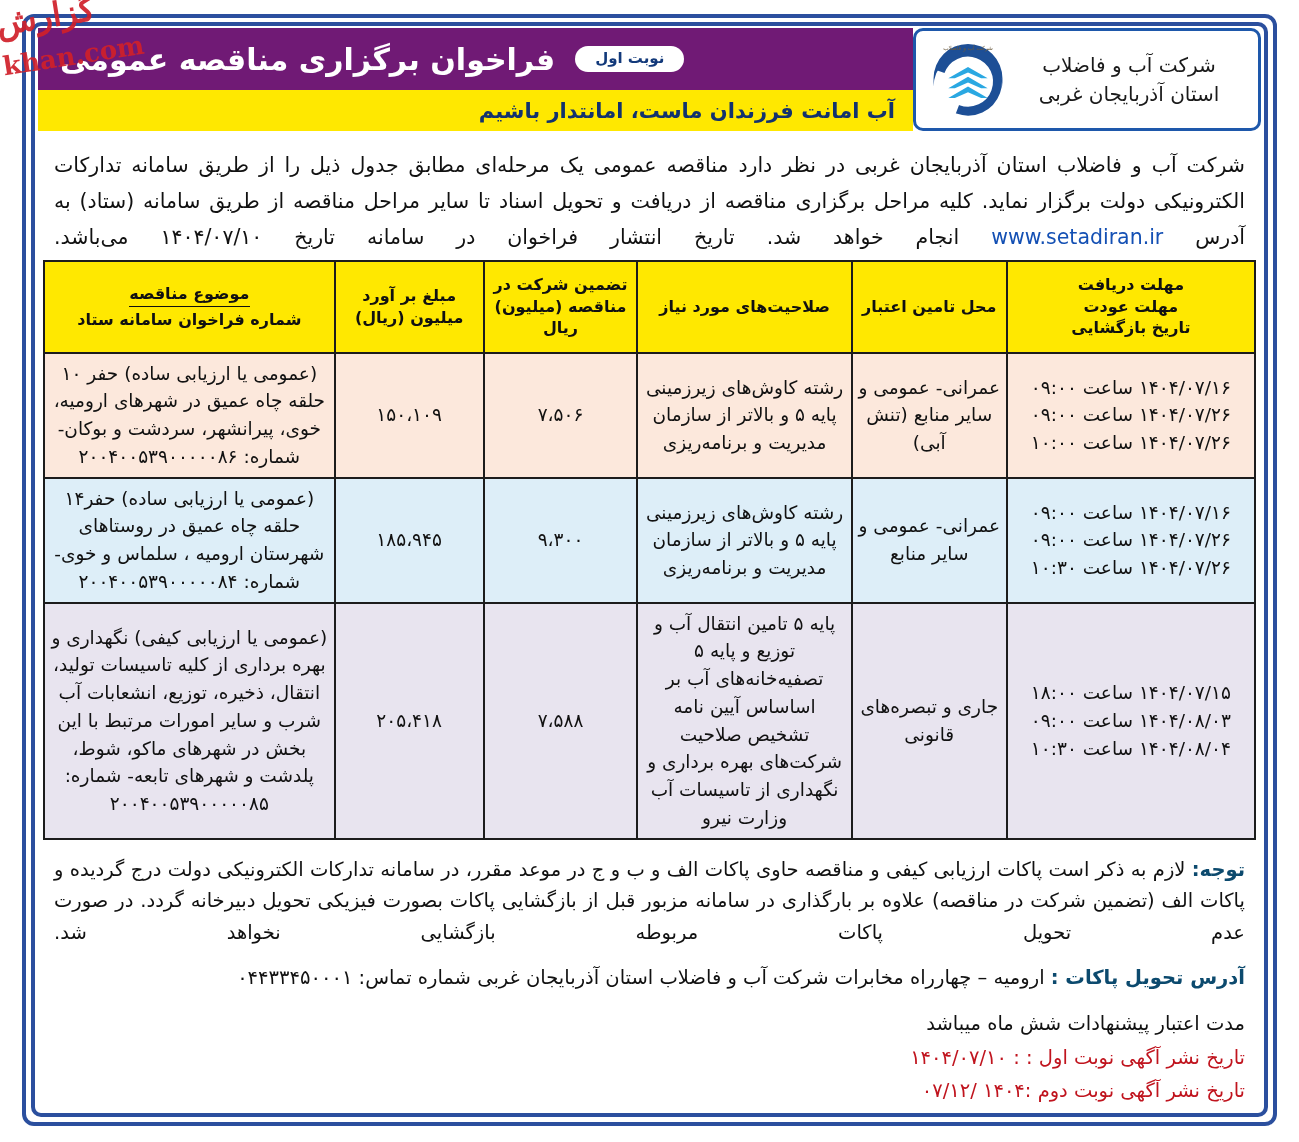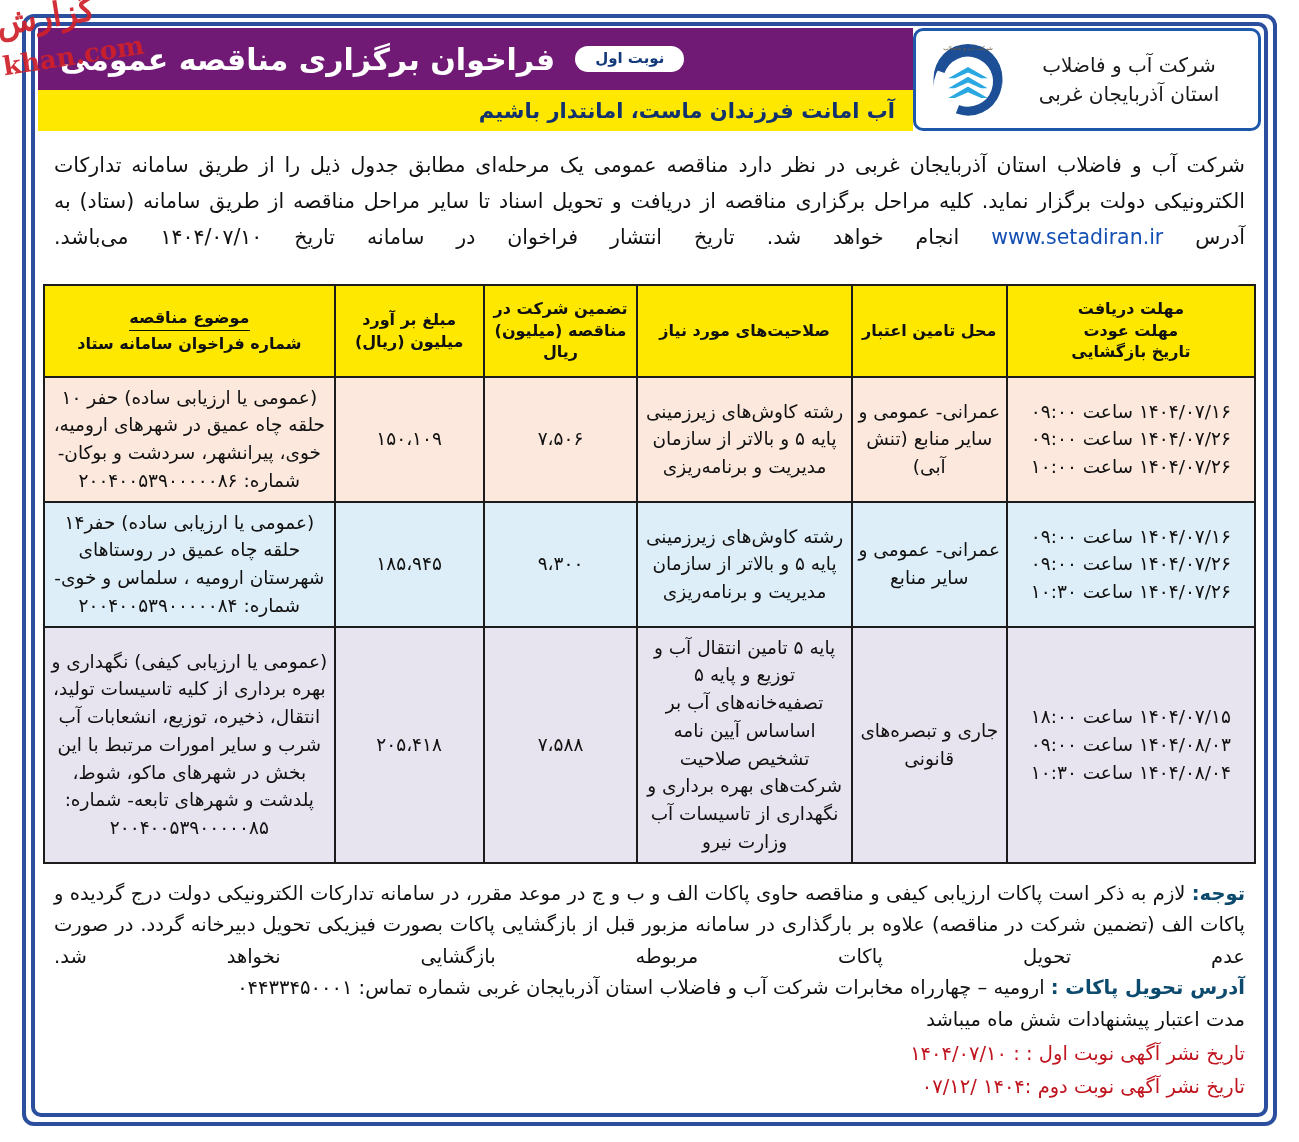--- a/index.html
+++ b/index.html
@@ -169,21 +169,21 @@
     text-align: center;
     font-size: 20px;
     line-height: 1.45;
     color: #1a1a1a;
     font-weight: normal;
   }
 
   
   .intro {
     flex: 0 0 auto;
-    padding: 17px 16px 28px 16px;
+    padding: 17px 16px 4px 16px;
     font-size: 20.5px;
     line-height: 1.75;
     color: #111;
     text-align: justify;
     text-align-last: justify;
   }
   .intro .url {
     color: #1450b4;
     direction: ltr;
     display: inline-block;
@@ -236,21 +236,21 @@
     flex: 1 1 auto;
     padding: 14px 16px 4px 16px;
     font-size: 19.5px;
     line-height: 1.62;
     color: #111;
     position: relative;
     z-index: 25;
   }
   .note-main { text-align: justify; text-align-last: justify; }
   .lbl-red { color: #0c4a6e; font-weight: bold; }
-  .note-line { margin-top: 0; text-align: right; }
+  .note-line { margin-top: 14px; text-align: right; }
   .note-red-line { color: #c0141e; margin-top: 2px; text-align: right; }
 </style>
 </head>
 <body>
 
 <div class="page-watermark">
   <div class="wm-main">ArioTender</div>
   <div class="wm-sub">زنجیره معاملاتی آریاتندر</div>
 </div>
 

